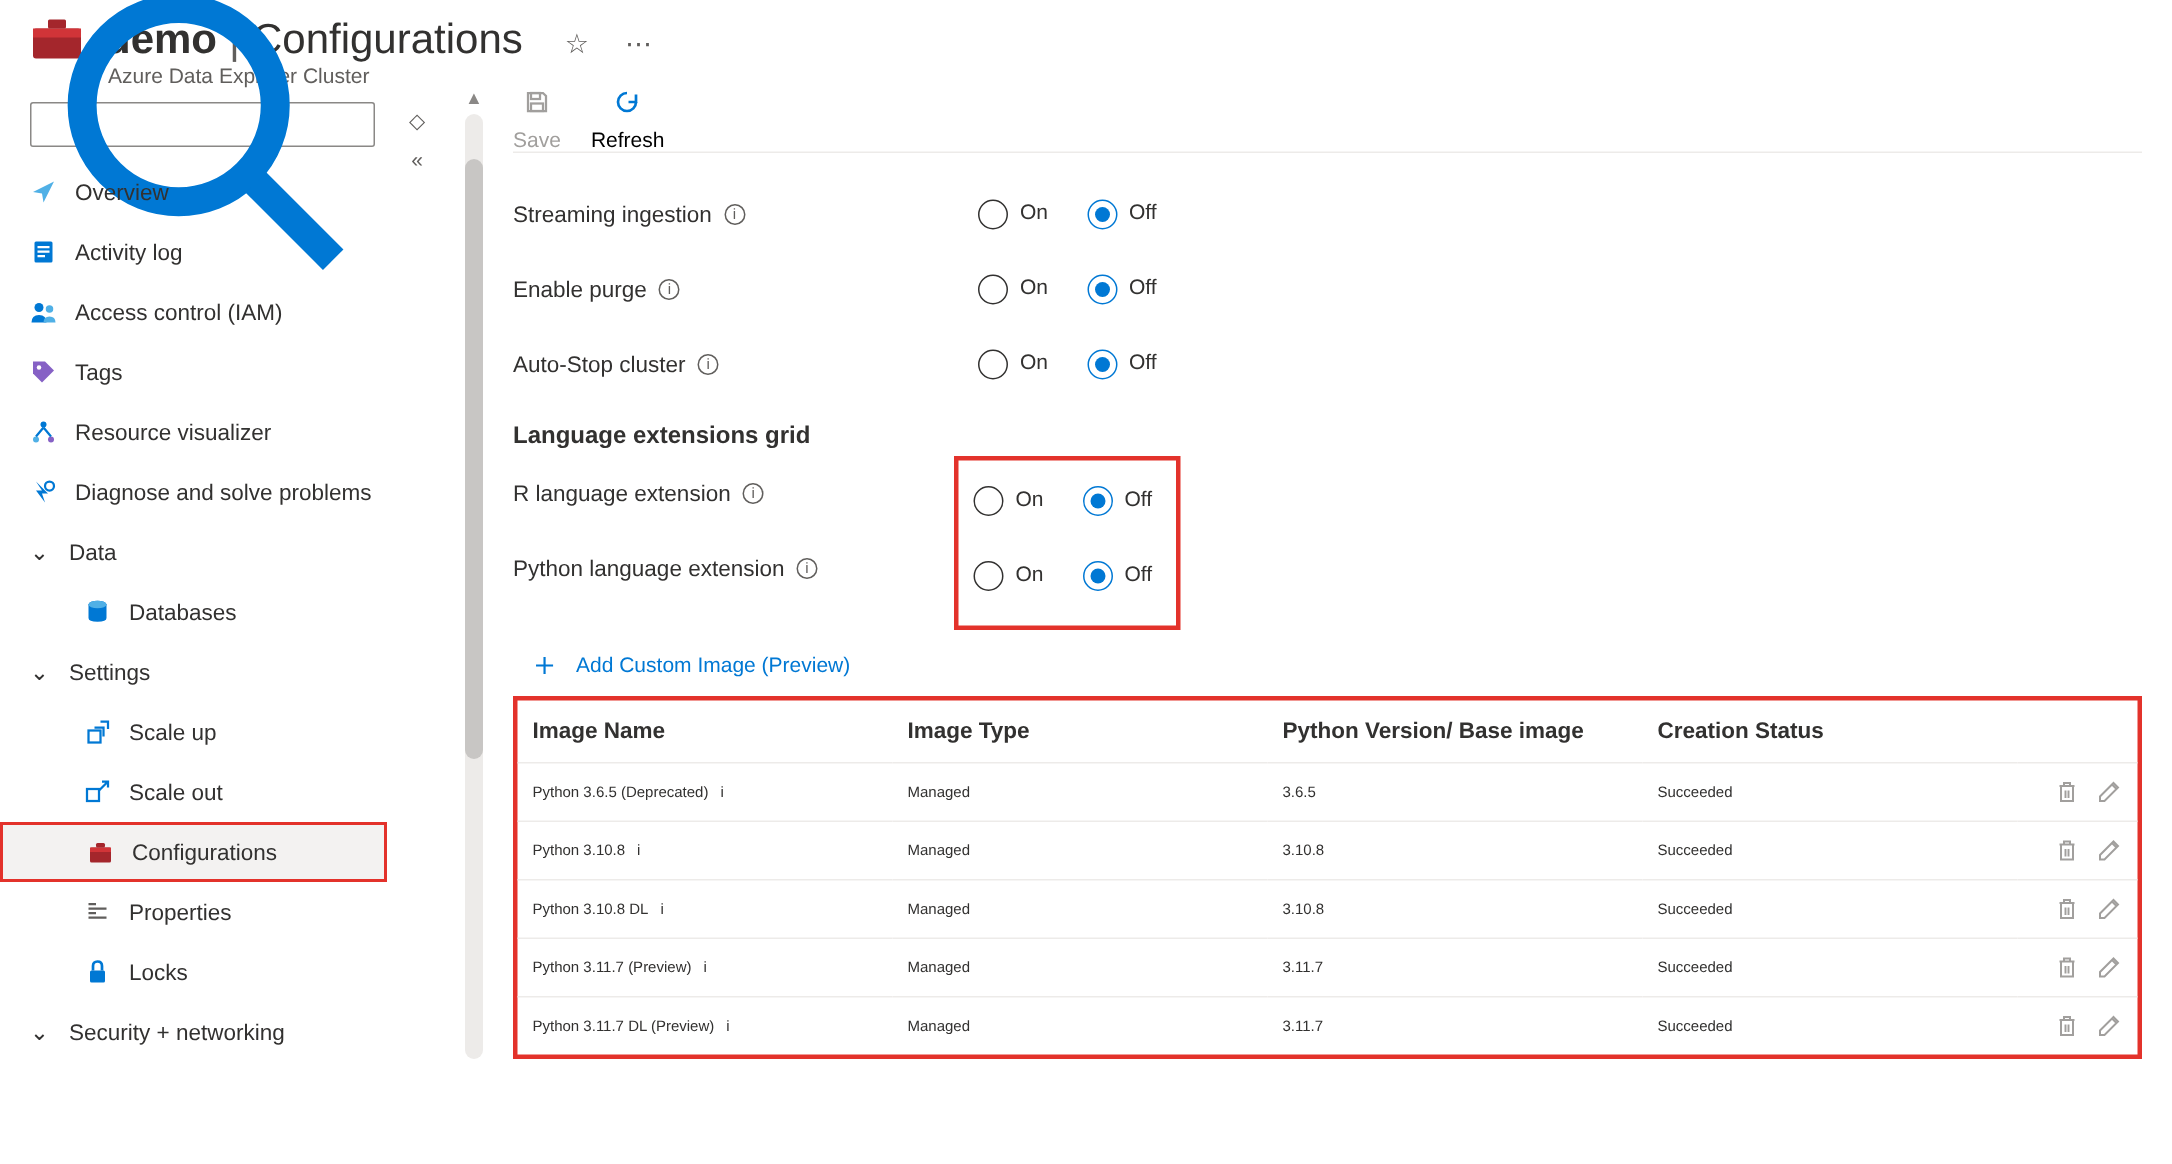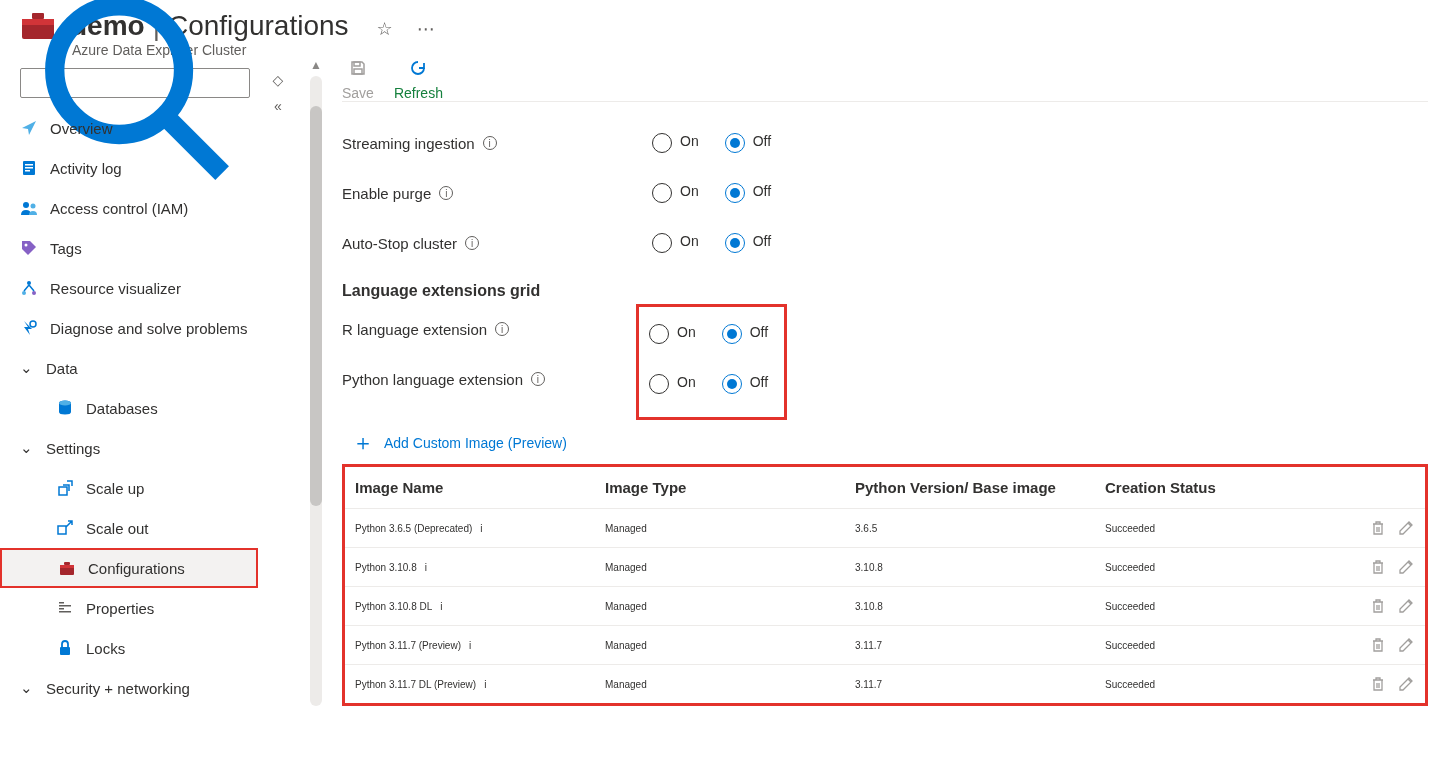--- a/index.html
+++ b/index.html
@@ -43,21 +43,21 @@
   .vmark { width: 36px; display:flex; flex-direction:column; align-items:center;}
   .scroll { width:12px; background:#edebe9; height: 630px; margin-top:4px; border-radius:6px; position:relative;}
   .scroll-thumb { position:absolute; top:30px; left:0; right:0; height:400px; background:#c8c6c4; border-radius:6px;}
   .scroll-arrow{color:#8a8886;font-size:12px; line-height:14px;}
 
   
   .main { flex:1; padding: 10px 20px 0 8px; min-width:0;}
   .toolbar { display:flex; align-items:center; gap:20px; height:34px; border-bottom:1px solid #edebe9; padding-bottom:10px;}
   .tb-btn { display:flex; align-items:center; gap:8px; cursor:pointer;flex-direction:column;}
   .tb-btn.disabled { color:#a19f9d; }
-  .tb-btn.refresh { color:#15803d;justify-content:flex-end;}
+  .tb-btn.refresh { color:#000000;justify-content:flex-end;}
   .tb-btn svg{ width:18px;height:18px;}
   .tb-btn.refresh svg{ color:#0078d4;}
 
   
   .settings { padding: 16px 0 0 0; }
   .srow { display:flex; align-items:center; height:50px; }
   .srow .label { width:300px; display:flex; align-items:center; gap:8px; font-size:15px;}
   .srow .info-icon { width:14px;height:14px;border:1px solid #605e5c;border-radius:50%;font-size:10px;display:inline-flex;align-items:center;justify-content:center;color:#605e5c;}
   .radios { display:flex; gap:26px; align-items:center; padding:4px 10px;}
   .radio { display:flex; align-items:flex-start; gap:8px; cursor:pointer;}

